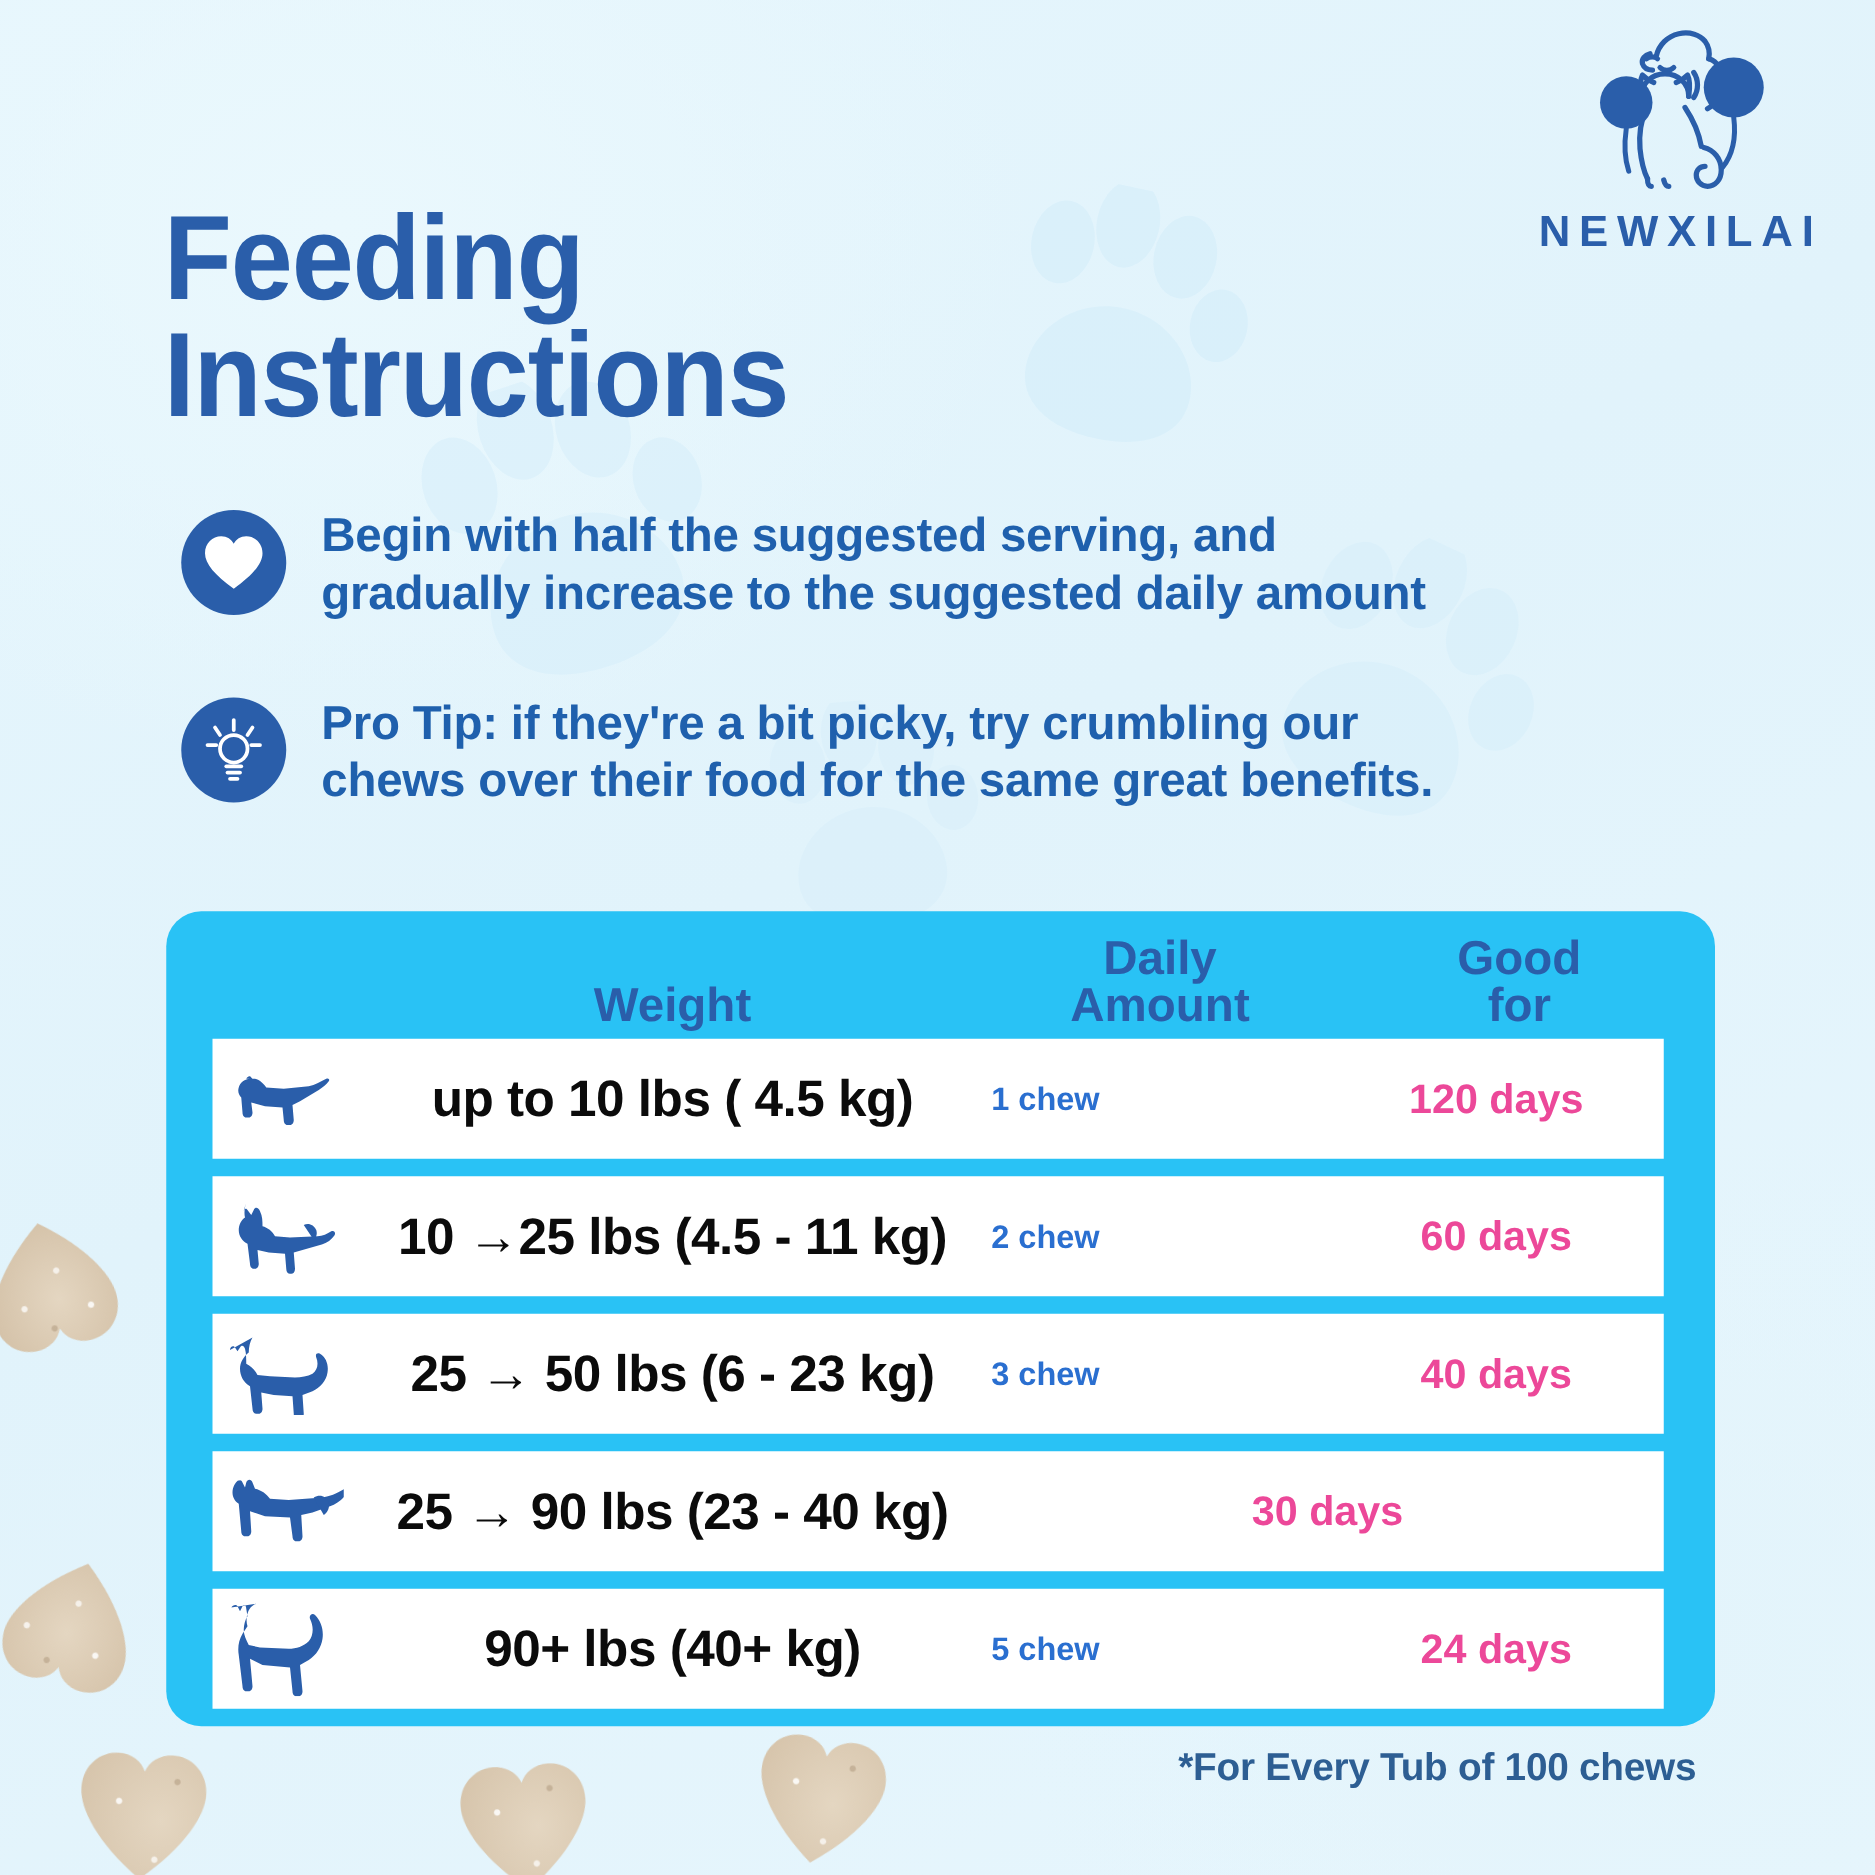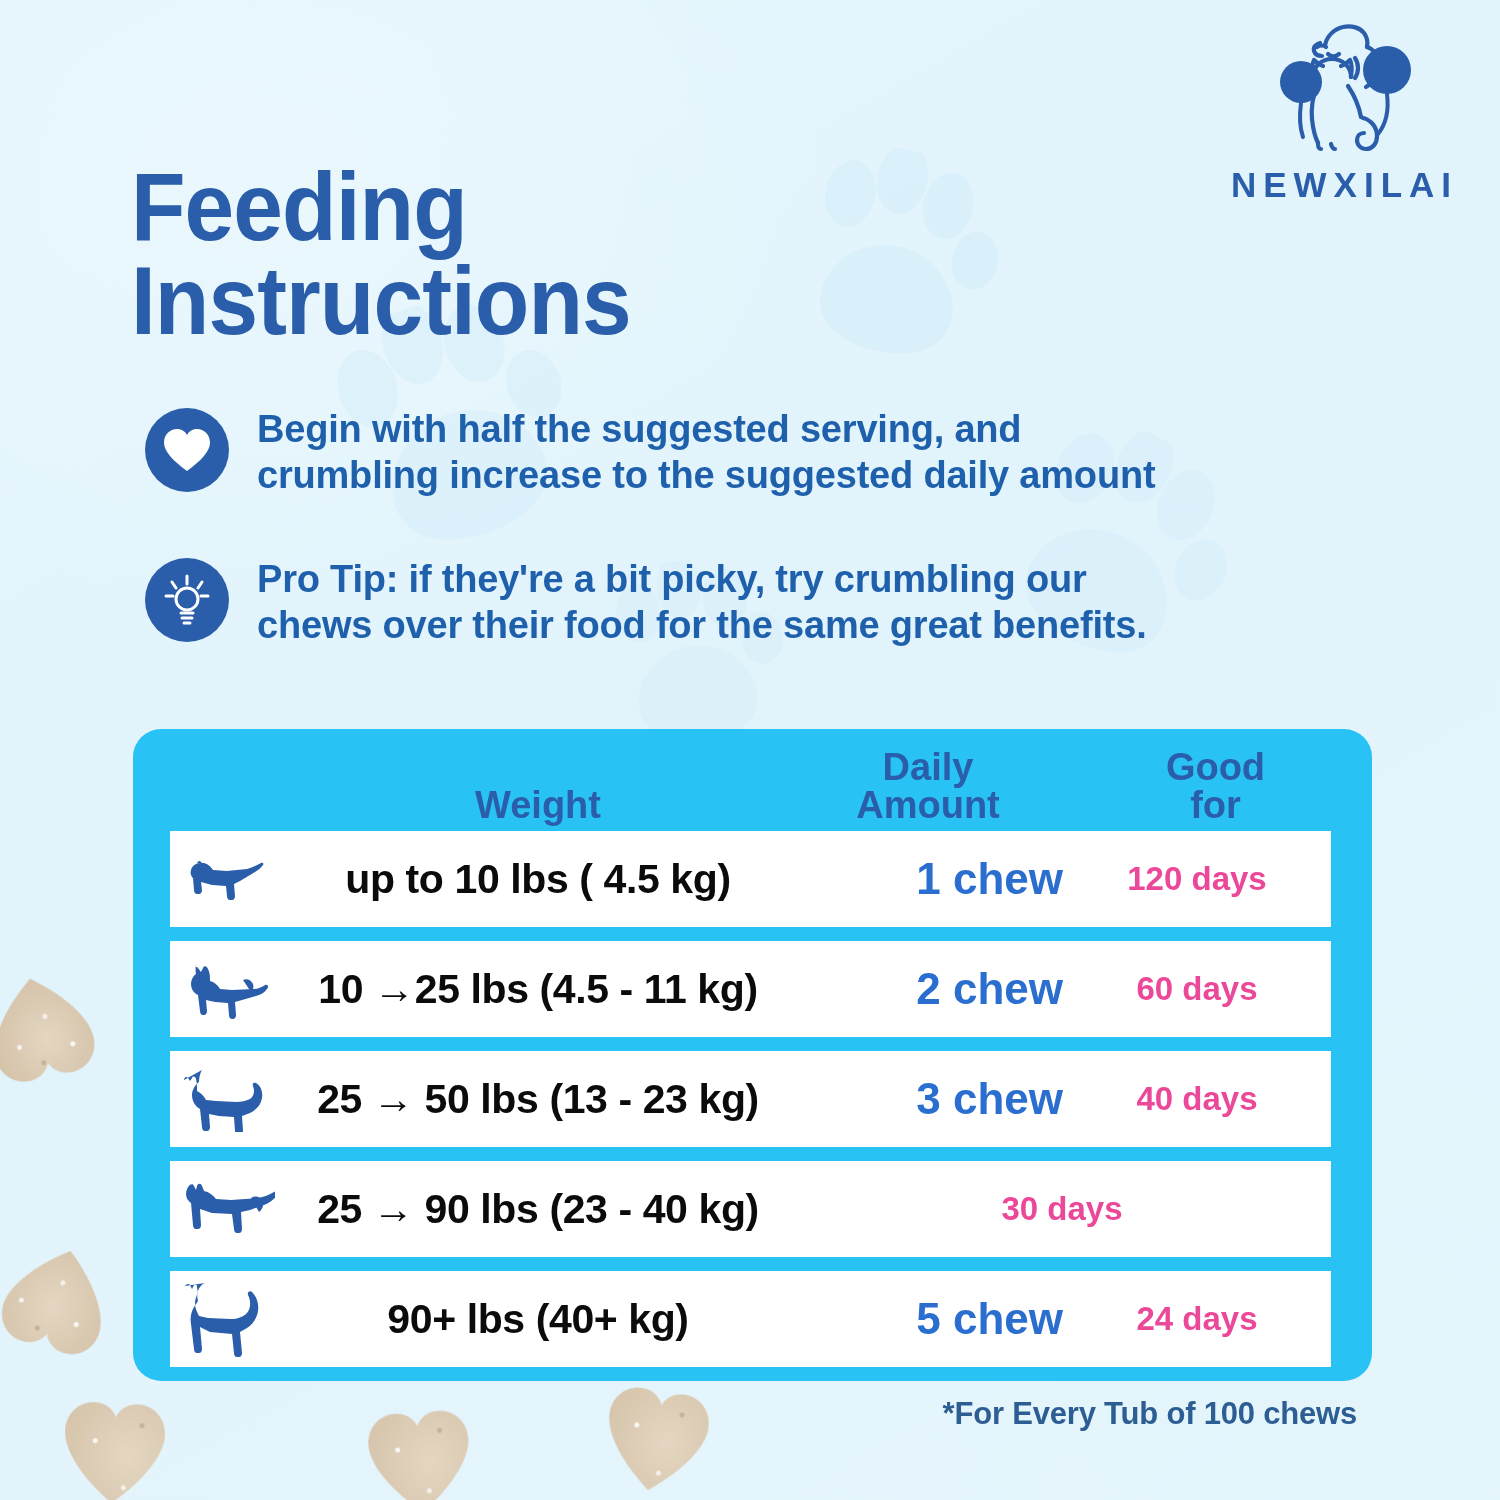--- a/index.html
+++ b/index.html
@@ -169,24 +169,24 @@
     flex: 0 0 510px;
     font-size: 41px;
     font-weight: 700;
     color: #0b0b0b;
     text-align: center;
     letter-spacing: -.4px;
     white-space: nowrap;
   }
   .cell-amount {
     flex: 0 0 270px;
-    font-size: 44px;
+    font-size: 26px;
     font-weight: 700;
     color: #2a6fd0;
-    text-align: right;
+    text-align: left;
     white-space: nowrap;
   }
   .cell-good {
     flex: 1 1 auto;
     font-size: 33px;
     font-weight: 700;
     color: #ec4899;
     text-align: center;
     white-space: nowrap;
   }
@@ -304,21 +304,21 @@
   </div>
 
   <div class="note note-1">
     <div class="note-icon">
       <svg width="48" height="44" viewBox="0 0 48 44" aria-hidden="true">
         <path fill="#ffffff" d="M24 43C9 32 1 23 1 14.5 1 6.6 7 1 14 1c4.6 0 8.2 2.4 10 6 1.8-3.6 5.4-6 10-6 7 0 13 5.6 13 13.5C47 23 39 32 24 43z"></path>
       </svg>
     </div>
     <div class="note-text">
       <span class="line">Begin with half the suggested serving, and</span>
-      <span class="line">crumbling increase to the suggested daily amount</span>
+      <span class="line">gradually increase to the suggested daily amount</span>
     </div>
   </div>
 
   <div class="note note-2">
     <div class="note-icon">
       <svg width="50" height="52" viewBox="0 0 50 52" aria-hidden="true">
         <g stroke="#ffffff" stroke-width="3" stroke-linecap="round" fill="none">
           <line x1="25" y1="2" x2="25" y2="10"></line>
           <line x1="10" y1="8" x2="14" y2="14"></line>
           <line x1="40" y1="8" x2="36" y2="14"></line>
@@ -376,21 +376,21 @@
       <div class="cell-amount">2 chew</div>
       <div class="cell-good">60 days</div>
     </div>
 
     <div class="trow">
       <div class="cell-icon dog-icon">
         <svg width="86" height="66" viewBox="0 0 86 66" aria-hidden="true">
           <path d="M18 4c-2 3-3 8-3 12-4 3-7 8-7 13 0 6 3 11 8 14l2 18c0 2 1 4 3 4h2c2 0 3-2 3-4l-1-13 10 2 15 1 1 14c0 2 1 4 3 4h2c2 0 3-2 3-4l-1-15 8-3c6-3 11-8 12-15 1-6-1-12-6-15-2-1-4 0-3 3 2 5 1 10-3 13-4 2-9 3-14 3l-20-1-10-1c-2-4-5-7-9-9 0-4 0-8-1-12-1-3-3-3-4-1l-2 3-2-3c-1-2-4-1-4 2z"></path>
         </svg>
       </div>
-      <div class="cell-weight">25 → 50 lbs (13 - 23 kg)</div>
+      <div class="cell-weight">25 → 50 lbs (6 - 23 kg)</div>
       <div class="cell-amount">3 chew</div>
       <div class="cell-good">40 days</div>
     </div>
 
     <div class="trow">
       <div class="cell-icon dog-icon">
         <svg width="96" height="62" viewBox="0 0 96 62" aria-hidden="true">
           <path d="M12 6c-3 2-5 6-5 10 0 4 2 7 5 9l2 22c0 2 1 4 3 4h2c2 0 3-2 3-4l-1-16 12 4 20 1 2 15c0 2 1 4 3 4h2c2 0 3-2 3-4l-1-17 9-2 14-5c5-2 10-5 13-10 2-2 0-5-3-3-5 3-10 5-16 6l-27 2-15-1c-3-4-7-7-12-8l-2-5c-1-3-4-3-5 0l-1 4-2-4c-1-3-4-2-4 1z"></path>
           <path d="M72 20c5-3 10-1 12 4 1 4-1 8-4 10"></path>
         </svg>

